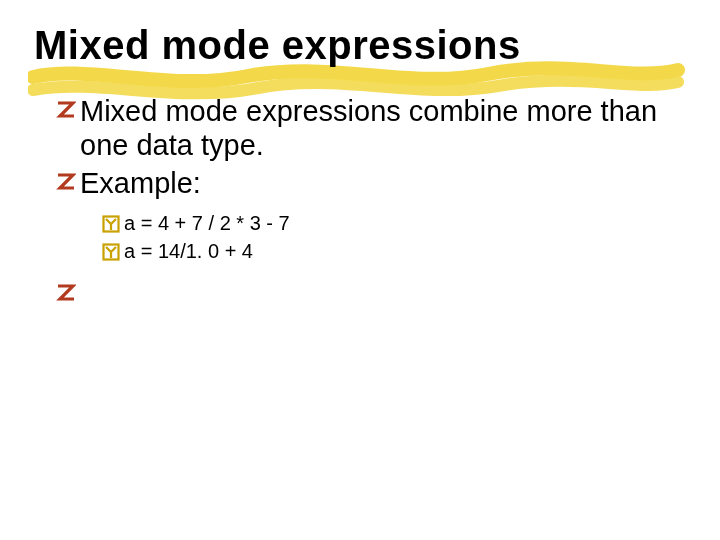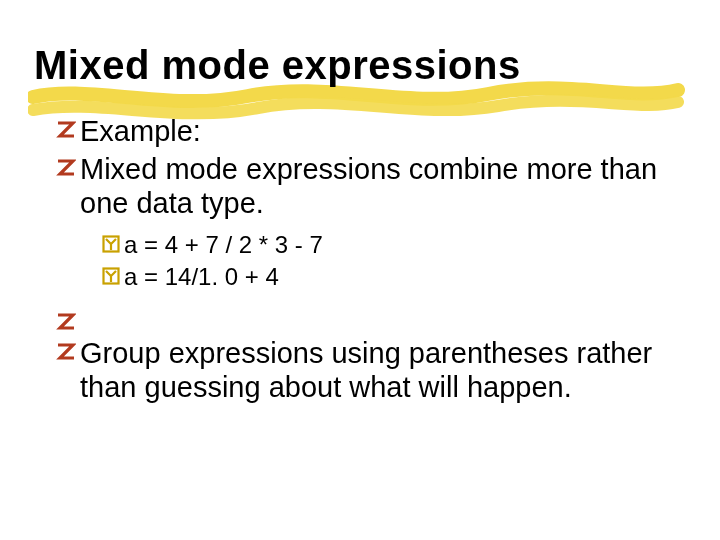--- a/index.html
+++ b/index.html
@@ -5,21 +5,21 @@
   * { margin: 0; padding: 0; box-sizing: border-box; }
   body {
     width: 720px;
     height: 540px;
     background: #fff;
     font-family: Arial, Helvetica, sans-serif;
     color: #000;
     overflow: hidden;
   }
   .slide {
-    padding: 44px 34px 20px 34px;
+    padding: 24px 34px 20px 34px;
   }
   .title-wrap {
     position: relative;
     margin-bottom: 28px;
   }
   .title {
     font-size: 40px;
     font-weight: 900;
     letter-spacing: 0.5px;
     position: relative;
@@ -49,21 +49,21 @@
     display: flex;
     align-items: flex-start;
     margin: 4px 0 4px 68px;
   }
   .bullet-lvl2 .y-icon {
     flex: 0 0 auto;
     margin-top: 4px;
     margin-right: 4px;
   }
   .bullet-lvl2 .text {
-    font-size: 24px;
+    font-size: 20px;
     line-height: 1.2;
   }
   .sub-group {
     margin: 10px 0 14px 0;
   }
 </style>
 </head>
 <body>
 
 <div class="slide">
@@ -75,28 +75,28 @@
     </svg>
     <h1 class="title">Mixed mode expressions</h1>
   </div>
 
   <div>
 
     <div class="bullet-lvl1">
       <svg class="z-icon" width="20" height="20" viewBox="0 0 20 20">
         <path d="M2,3 L17,3 L4,16 L18,16" stroke="#b23a1f" stroke-width="3.2" fill="none" stroke-linejoin="miter"></path>
       </svg>
-      <div class="text">Example:</div>
+      <div class="text">Mixed mode expressions combine more than one data type.</div>
     </div>
 
     <div class="bullet-lvl1">
       <svg class="z-icon" width="20" height="20" viewBox="0 0 20 20">
         <path d="M2,3 L17,3 L4,16 L18,16" stroke="#b23a1f" stroke-width="3.2" fill="none" stroke-linejoin="miter"></path>
       </svg>
-      <div class="text">Mixed mode expressions combine more than one data type.</div>
+      <div class="text">Example:</div>
     </div>
 
     <div class="sub-group">
       <div class="bullet-lvl2">
         <svg class="y-icon" width="18" height="18" viewBox="0 0 18 18">
           <rect x="1.5" y="1.5" width="15" height="15" fill="none" stroke="#c9a100" stroke-width="2.2"></rect>
           <path d="M4,4 L9,9 L14,4 M9,9 L9,15" stroke="#c9a100" stroke-width="2.2" fill="none"></path>
         </svg>
         <div class="text">a = 4 + 7 / 2 * 3 - 7</div>
       </div>
@@ -108,21 +108,15 @@
         <div class="text">a = 14/1. 0 + 4</div>
       </div>
     </div>
 
     <div class="bullet-lvl1">
       <svg class="z-icon" width="20" height="20" viewBox="0 0 20 20">
         <path d="M2,3 L17,3 L4,16 L18,16" stroke="#b23a1f" stroke-width="3.2" fill="none" stroke-linejoin="miter"></path>
       </svg>
     </div>
 
-    <div class="bullet-lvl1">
-      <svg class="z-icon" width="20" height="20" viewBox="0 0 20 20">
-        <path d="M2,3 L17,3 L4,16 L18,16" stroke="#b23a1f" stroke-width="3.2" fill="none" stroke-linejoin="miter"></path>
-      </svg>
-      <div class="text">Group expressions using parentheses rather than guessing about what will happen.</div>
-    </div>
 
   </div>
 </div>
 
 </body></html>

